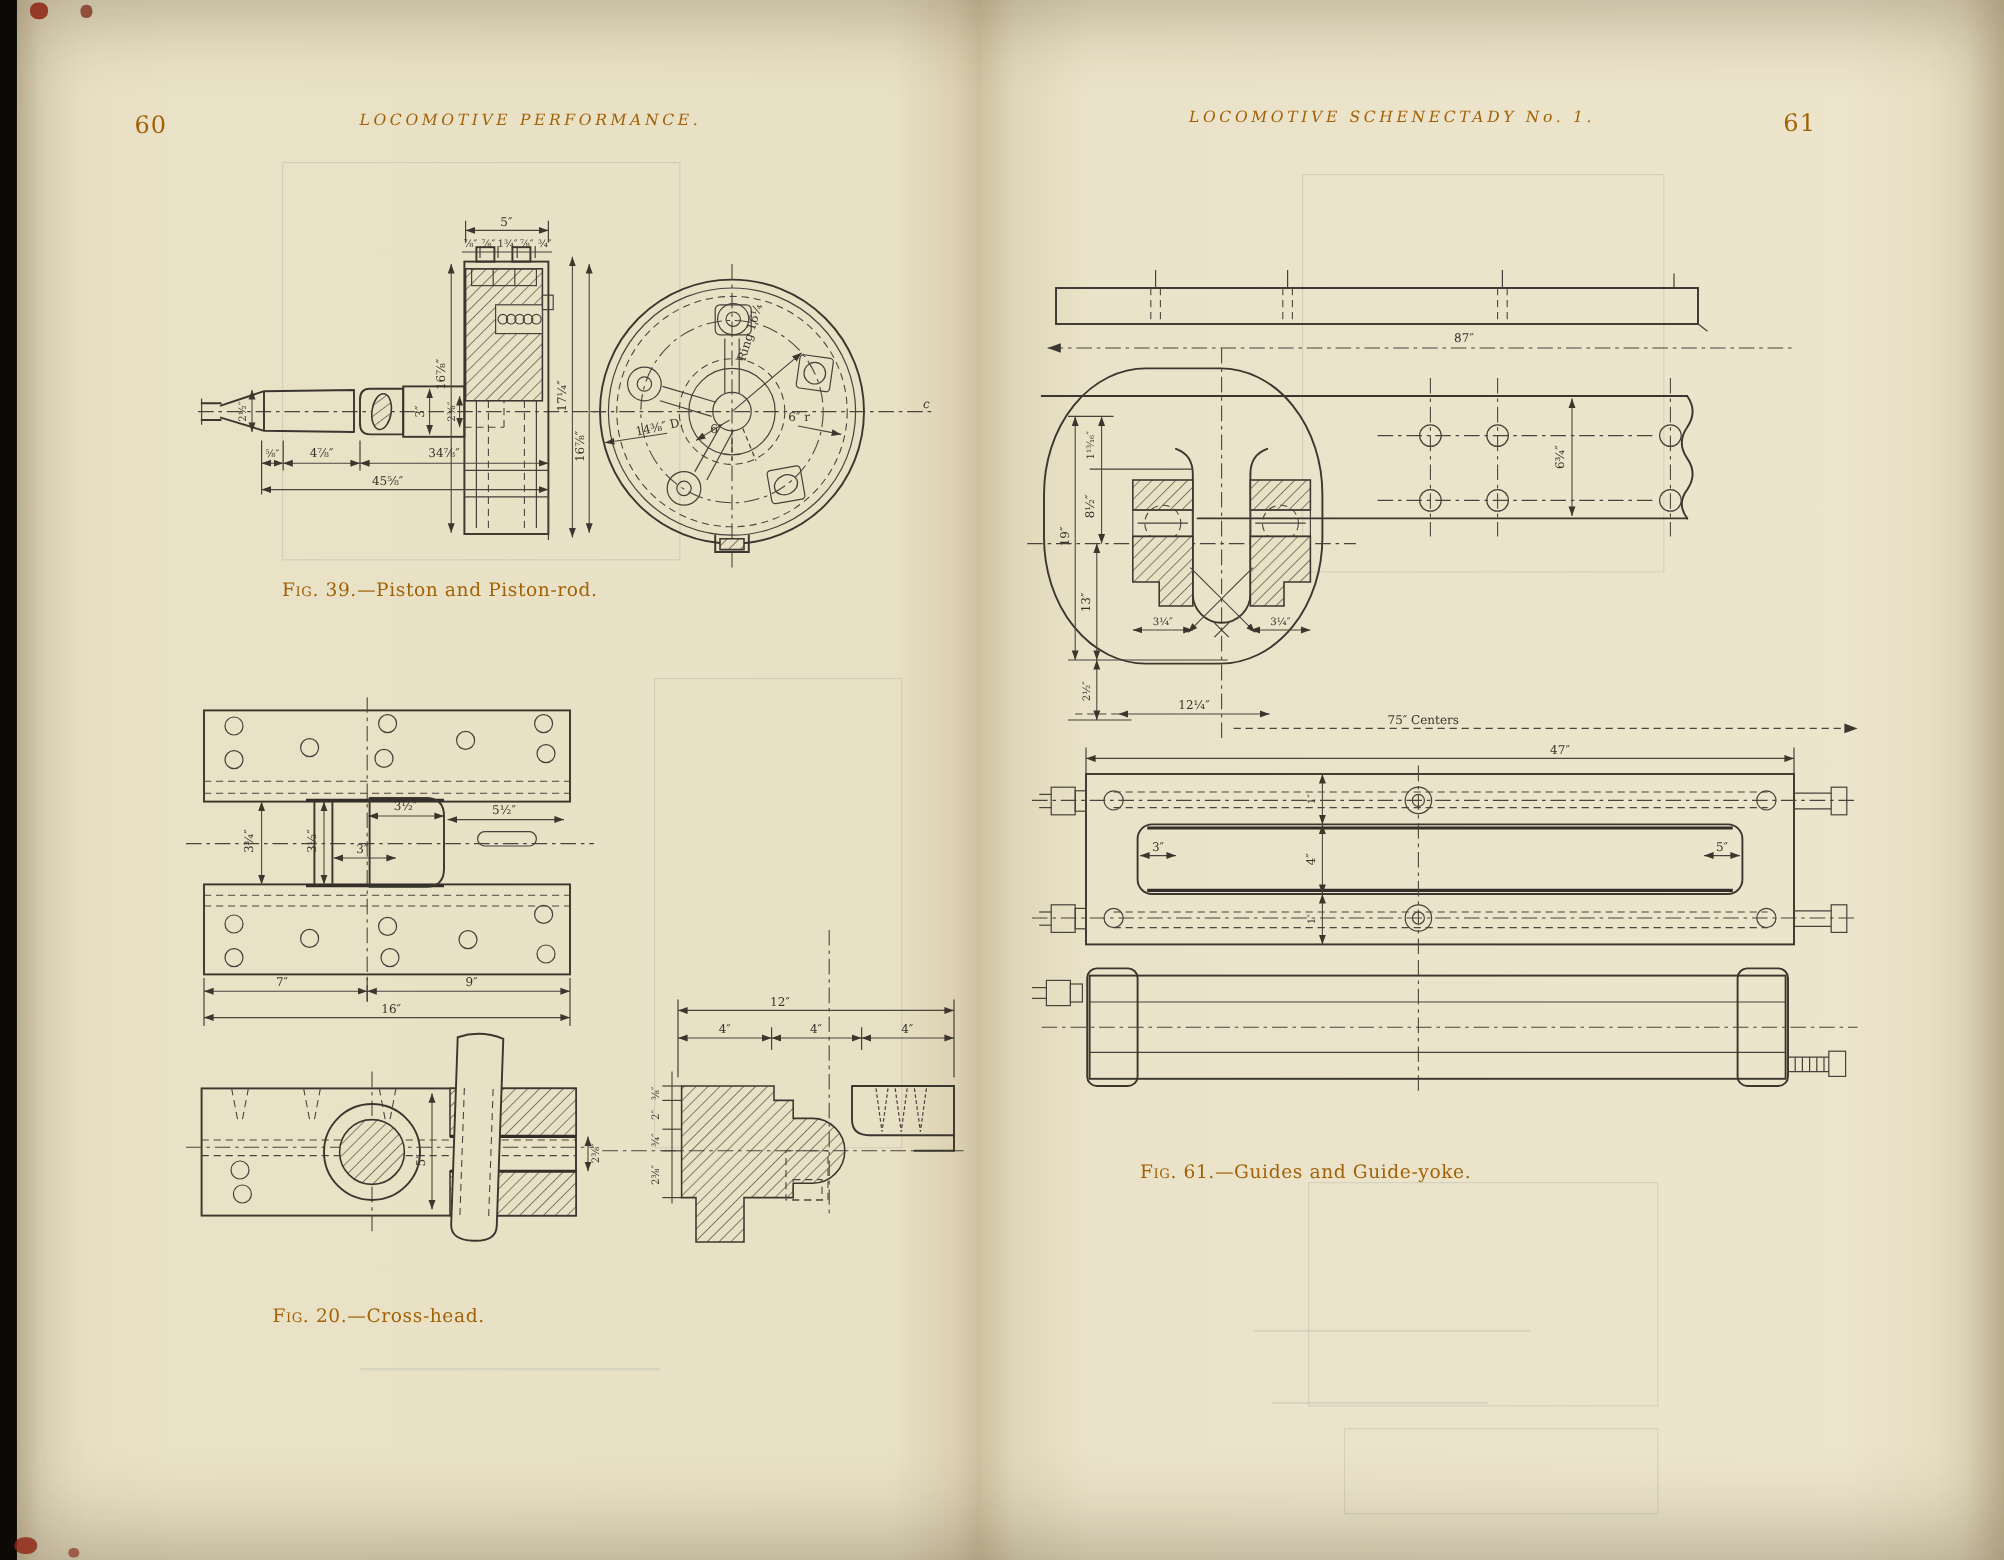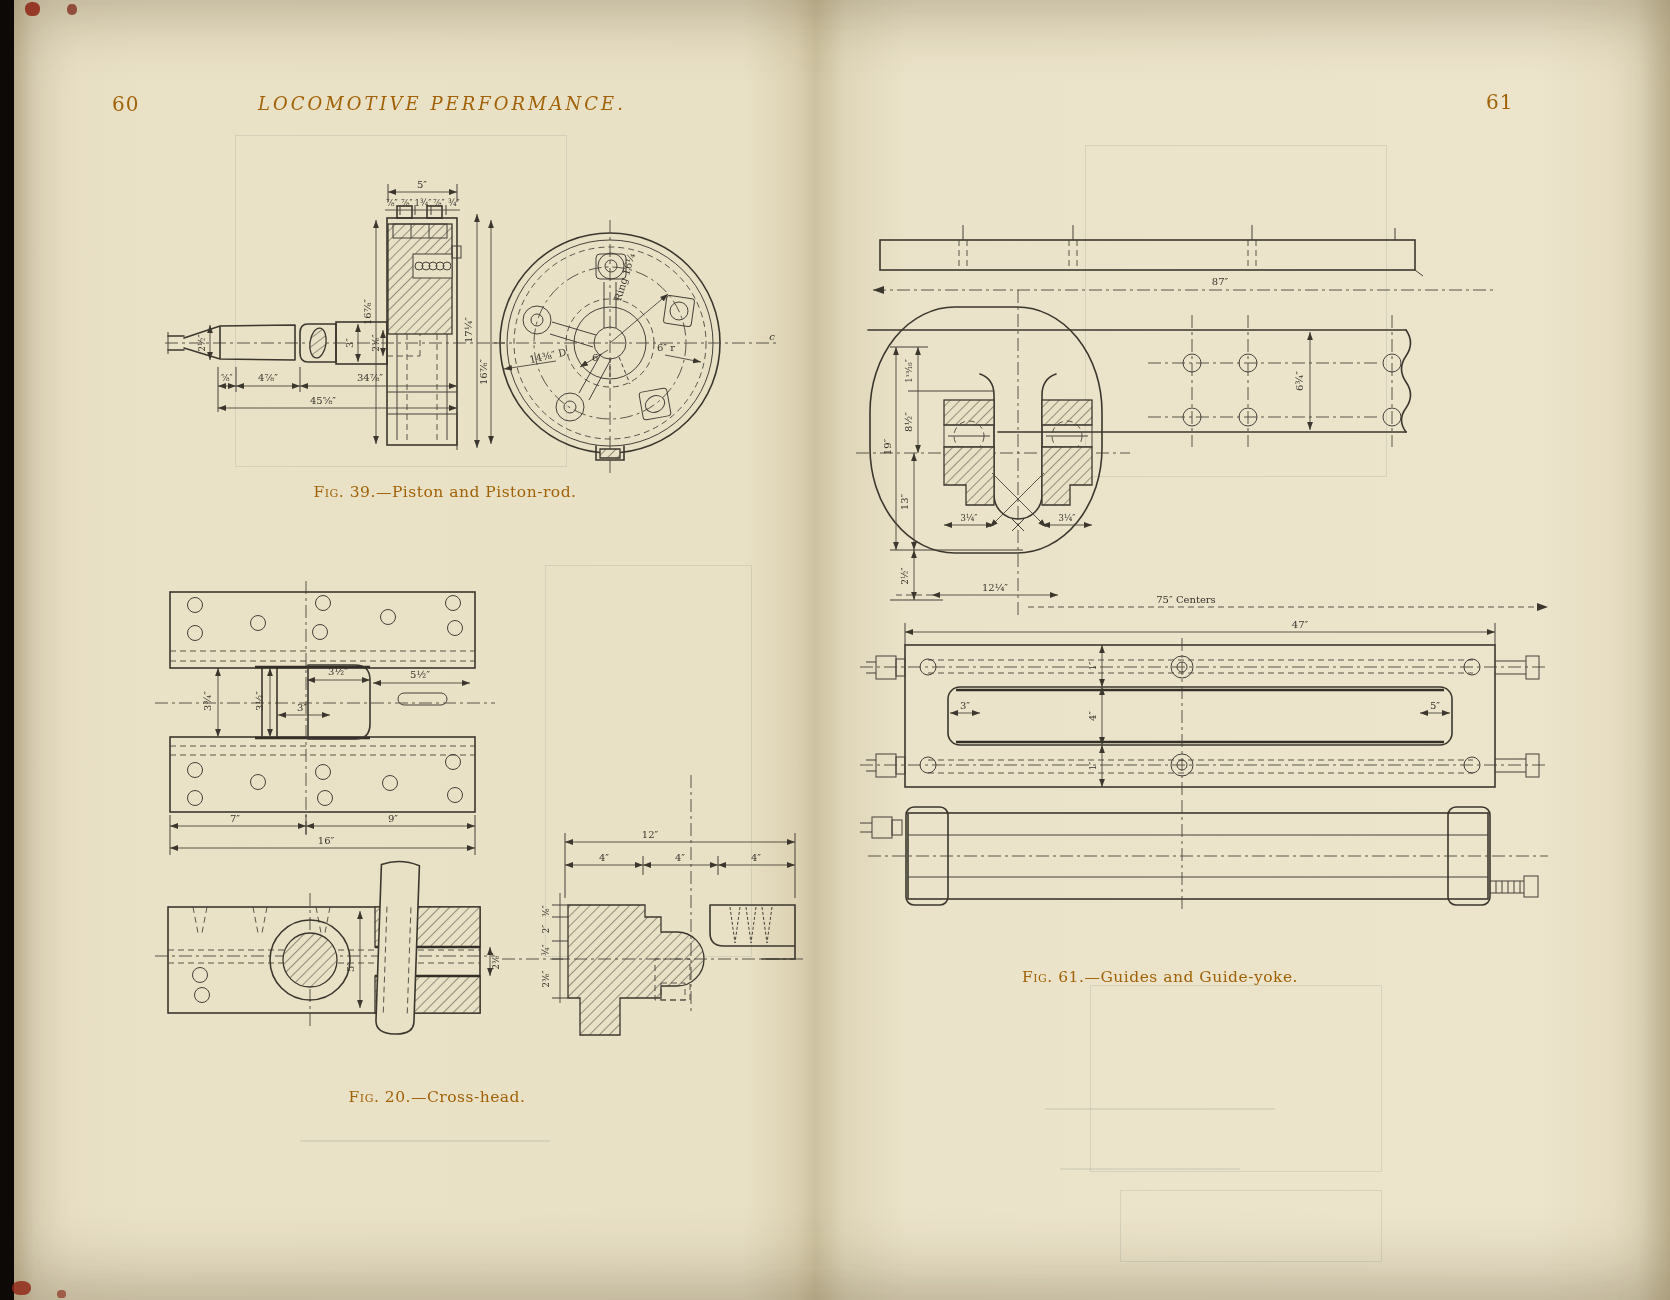--- a/index.html
+++ b/index.html
@@ -6,22 +6,22 @@
   #scan{position:relative;width:1670px;height:1300px;overflow:hidden;
         font-family:"DejaVu Serif",serif;color:#a16207;}
   #spread{position:absolute;left:14px;top:0;width:1656px;height:1300px;
     background:linear-gradient(90deg,#d8cdab 0%,#e6ddc2 1.2%,#eae2c7 8%,#e9e1c6 44%,
       #dcd1b2 47.2%,#cdc2a0 48.4%,#e0d7ba 50.2%,#ebe3c9 54%,#ece4cb 92%,#e5dcc0 98%,#d6ccaa 100%);
     box-shadow:inset 0 25px 55px rgba(70,52,22,.20), inset 0 -30px 60px rgba(70,52,22,.22);}
   .edge-strip{position:absolute;left:0;top:0;width:14px;height:1300px;background:#0c0906;}
   .mark{position:absolute;border-radius:45%;}
   .abs{position:absolute;}
   .pageno{font-size:20px;letter-spacing:1px;}
-  .runhead{font-style:italic;font-size:18px;letter-spacing:3px;text-align:center;width:420px;}
-  .cap{font-size:15.5px;text-align:center;width:420px;letter-spacing:.5px;}
+  .runhead{font-style:italic;font-size:13px;letter-spacing:3px;text-align:center;width:420px;}
+  .cap{font-size:15.5px;width:420px;letter-spacing:.5px;}
   .cap .figlbl{font-variant:small-caps;}
   .ghost{position:absolute;border:1px solid rgba(96,120,122,.16);pointer-events:none;}
   .ghostline{position:absolute;background:rgba(96,120,122,.13);pointer-events:none;}
   svg{position:absolute;overflow:visible;}
   svg .ln{stroke:#3b372e;stroke-width:1.6;fill:none;stroke-linecap:round;}
   svg .th{stroke:#46413a;stroke-width:1;fill:none;}
   svg .hv{stroke:#332f28;stroke-width:2.6;fill:none;}
   svg .dim{stroke:#4a453c;stroke-width:.9;fill:none;}
   svg .cl{stroke:#4a453c;stroke-width:.9;fill:none;stroke-dasharray:13 4 3 4;}
   svg .dsh{stroke:#4a453c;stroke-width:.9;fill:none;stroke-dasharray:6 4;}
@@ -47,20 +47,21 @@
   <div class="ghost" style="left:545px;top:565px;width:205px;height:390px"></div>
   <div class="ghostline" style="left:300px;top:1140px;width:250px;height:2px"></div>
   <div class="ghost" style="left:1085px;top:145px;width:300px;height:330px"></div>
   <div class="ghost" style="left:1090px;top:985px;width:290px;height:185px"></div>
   <div class="ghostline" style="left:1045px;top:1108px;width:230px;height:2px"></div>
   <div class="ghostline" style="left:1060px;top:1168px;width:180px;height:2px"></div>
   <div class="ghost" style="left:1120px;top:1190px;width:260px;height:70px"></div>
 
   <div class="abs pageno" style="left:112px;top:92px">60</div>
   <div class="abs runhead" style="left:232px;top:93px">LOCOMOTIVE PERFORMANCE.</div>
+  <div class="abs runhead" style="left:950px;top:91px">LOCOMOTIVE SCHENECTADY No. 1.</div>
   <div class="abs pageno" style="left:1486px;top:90px">61</div>
 
   <svg style="left:160px;top:162px" width="620" height="330" viewBox="0 0 620 330">
     <defs>
       <pattern id="hatchA" patternUnits="userSpaceOnUse" width="7" height="7" patternTransform="rotate(45)">
         <rect width="7" height="7" fill="#e9e1c6"></rect>
           <line x1="0" y1="0" x2="0" y2="7" stroke="#4b463b" stroke-width="1.1"></line>
       </pattern>
       <marker id="arr" markerWidth="9" markerHeight="7" refX="8" refY="3.5" orient="auto-start-reverse" markerUnits="userSpaceOnUse">
         <path d="M0,.6 L8,3.5 L0,6.4 Z" fill="#3b372e"></path>

